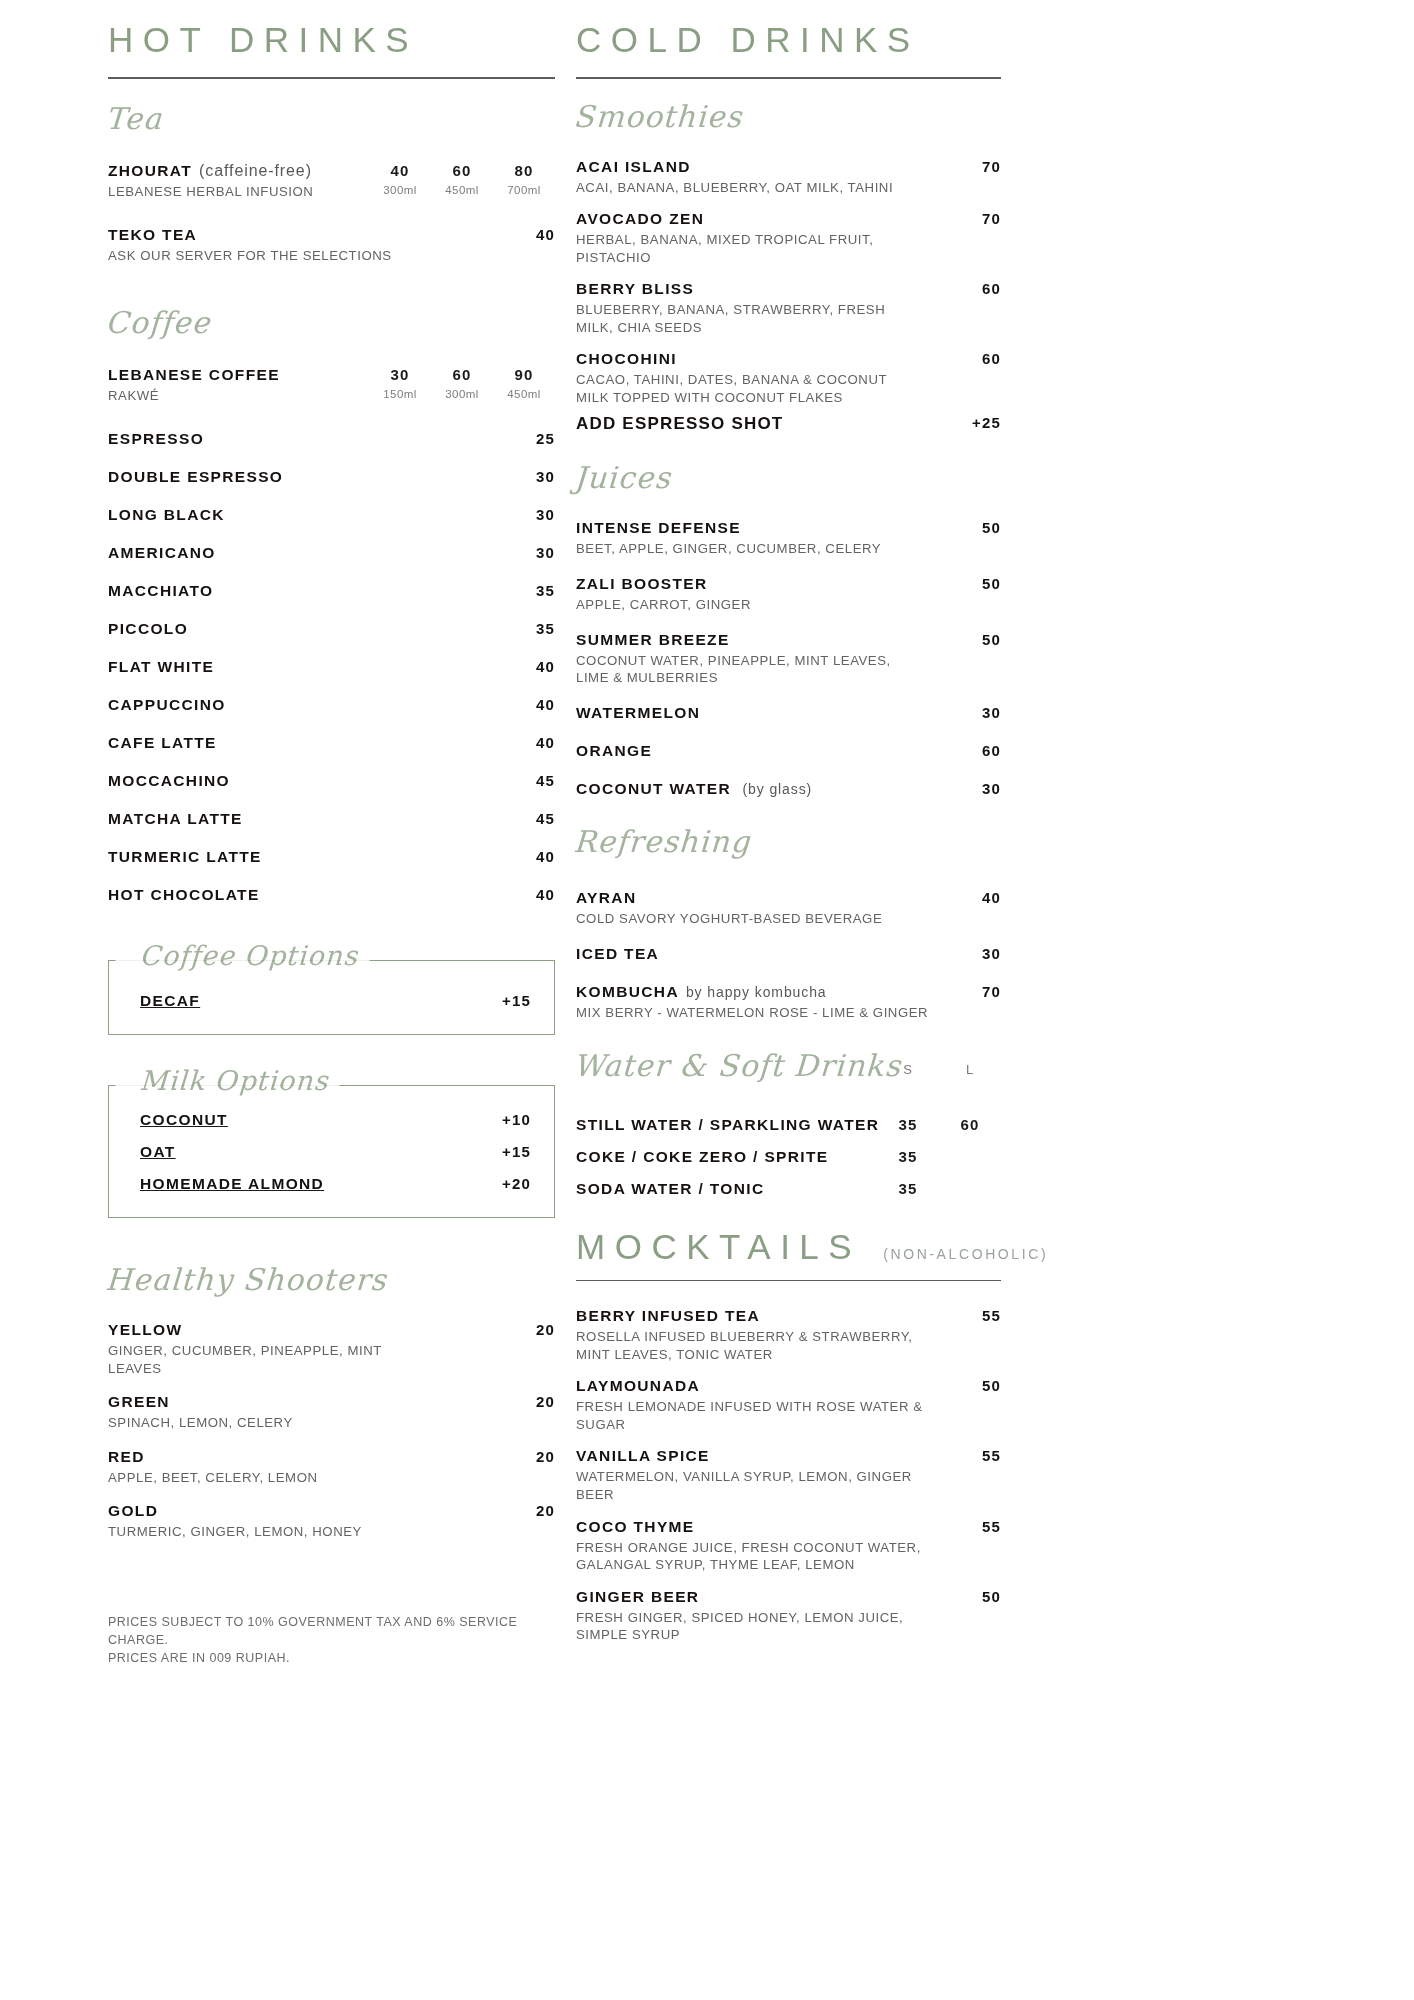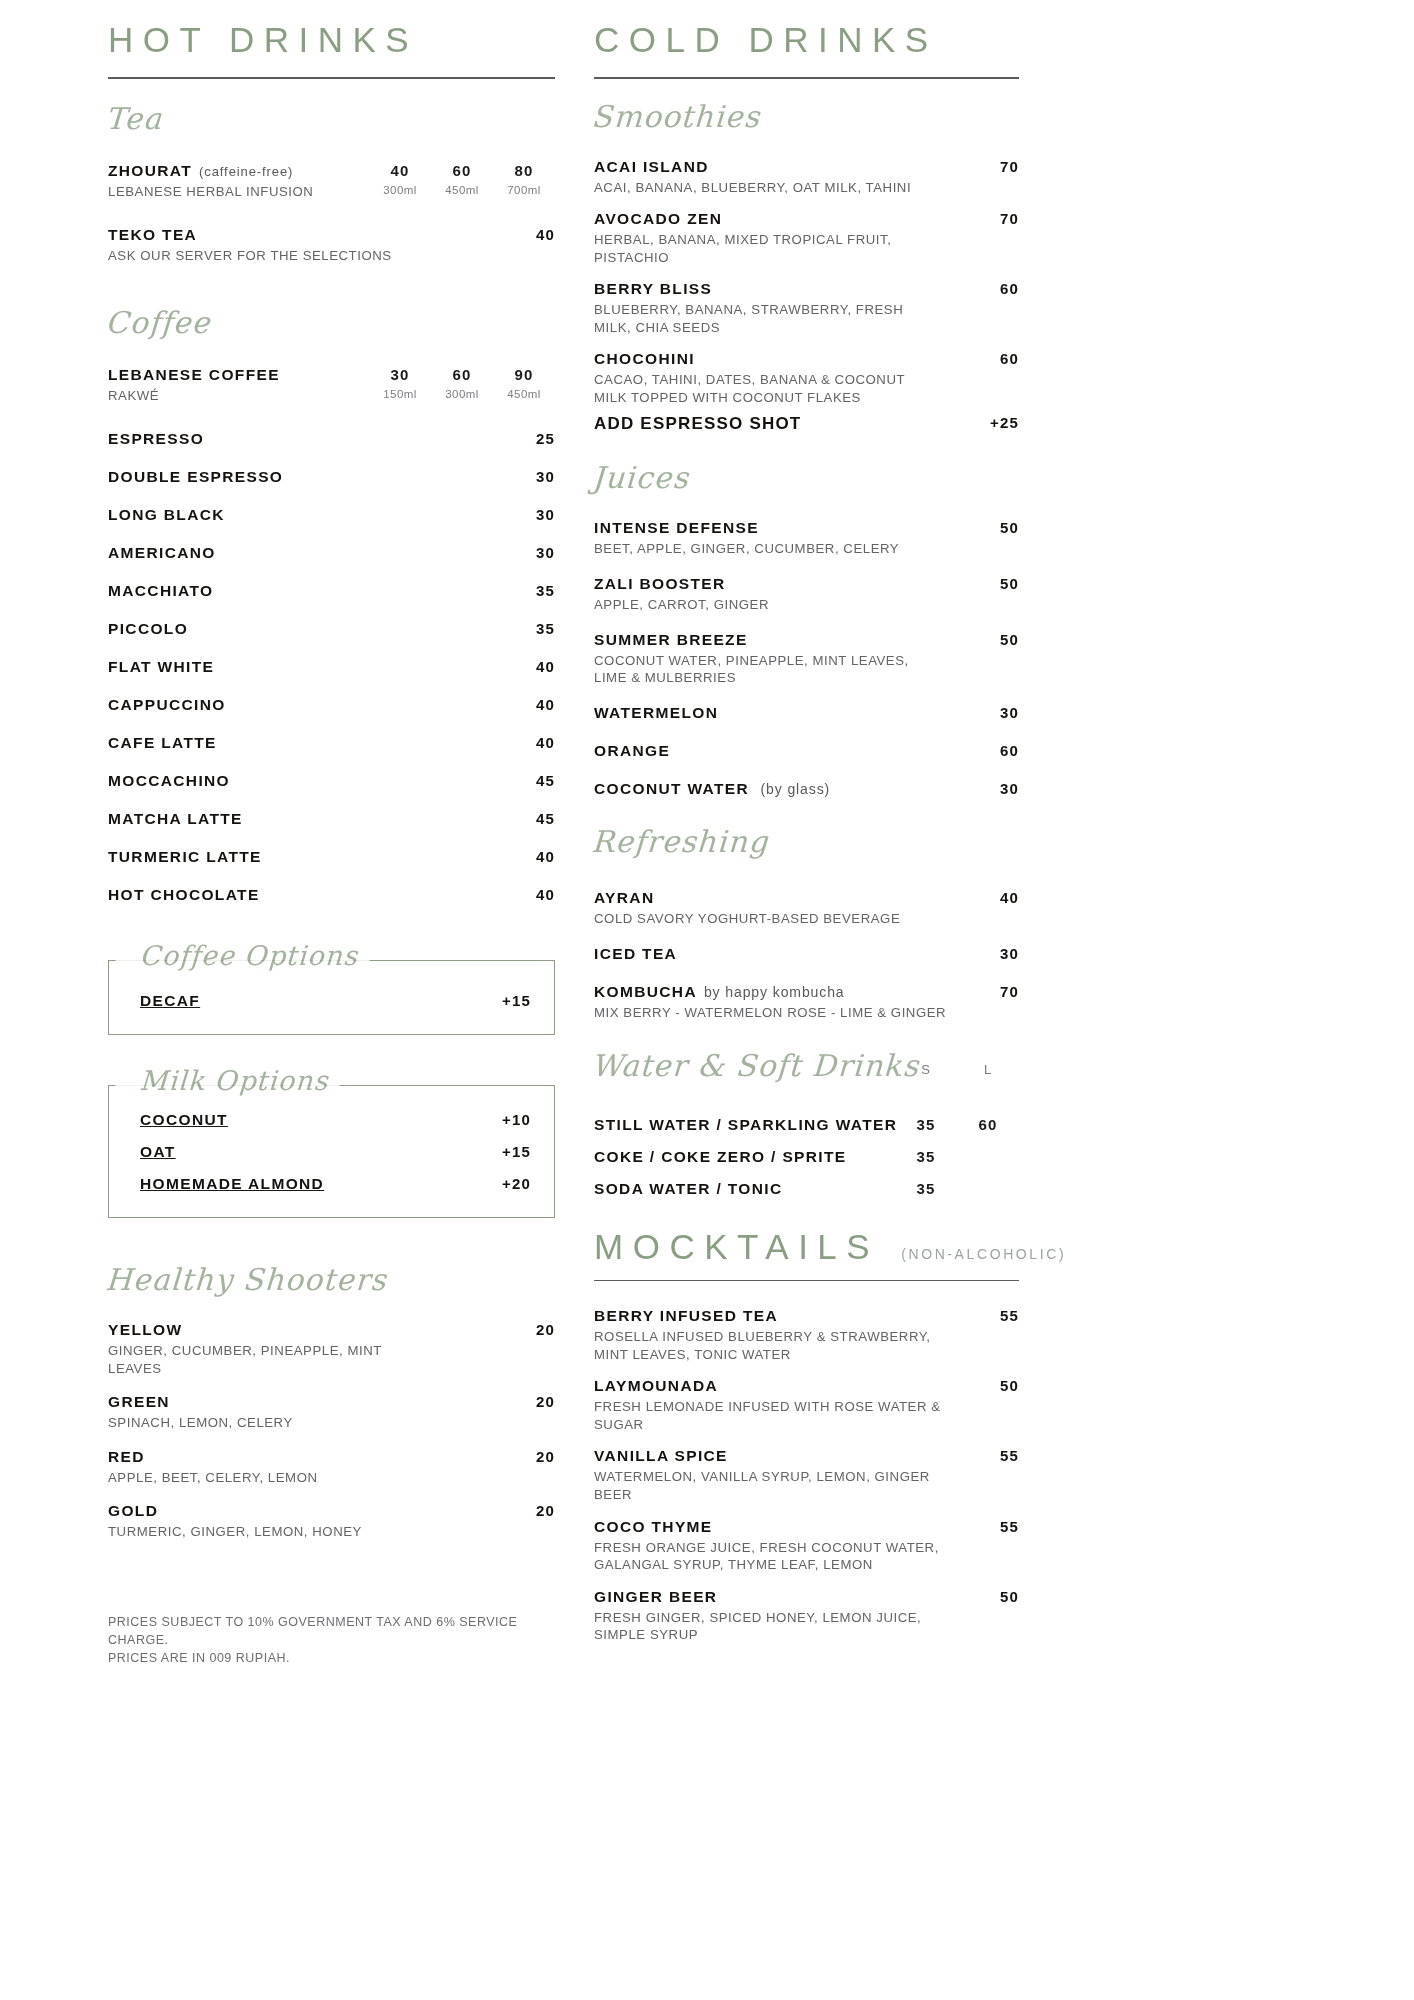--- a/index.html
+++ b/index.html
@@ -8,21 +8,21 @@
     width:1414px; height:2000px;
     font-family:"Liberation Sans", sans-serif;
     color:#1a1a1a;
     position:relative;
     overflow:hidden;
   }
   .page { position:relative; width:1414px; height:2000px; padding:0; }
 
   .col { position:absolute; top:0; }
   .col-left  { left:108px;  width:447px; }
-  .col-right { left:594px;  width:425px; }
+  .col-right { left:576px;  width:425px; }
 
   
   .banner { margin-top:22px; }
   .banner-title {
     font-size:35px; letter-spacing:9.5px; font-weight:300;
     color:#8a9e83; line-height:1;
   }
   .banner-rule { height:1.6px; background:#5c5c5c; margin-top:20px; }
   .banner-inline { display:flex; align-items:baseline; }
   .banner-sub {
@@ -41,21 +41,21 @@
   }
 
   
   .item { position:relative; margin-bottom:4px; }
   .item-line { display:flex; align-items:baseline; }
   .name {
     font-size:15.5px; font-weight:bold; letter-spacing:1.35px;
     color:#15110f; white-space:nowrap;
   }
   .name-note {
-    font-size:13px; font-weight:400; letter-spacing:.9px;
+    font-size:16px; font-weight:400; letter-spacing:.9px;
     color:#58585a; margin-left:7px; white-space:nowrap;
   }
   .desc {
     font-size:13.2px; letter-spacing:.55px; color:#636365;
     line-height:1.33; margin-top:3px; max-width:330px;
   }
   .price {
     position:absolute; right:0; top:0;
     font-size:15px; font-weight:bold; letter-spacing:1.2px;
     color:#15110f; text-align:right;

